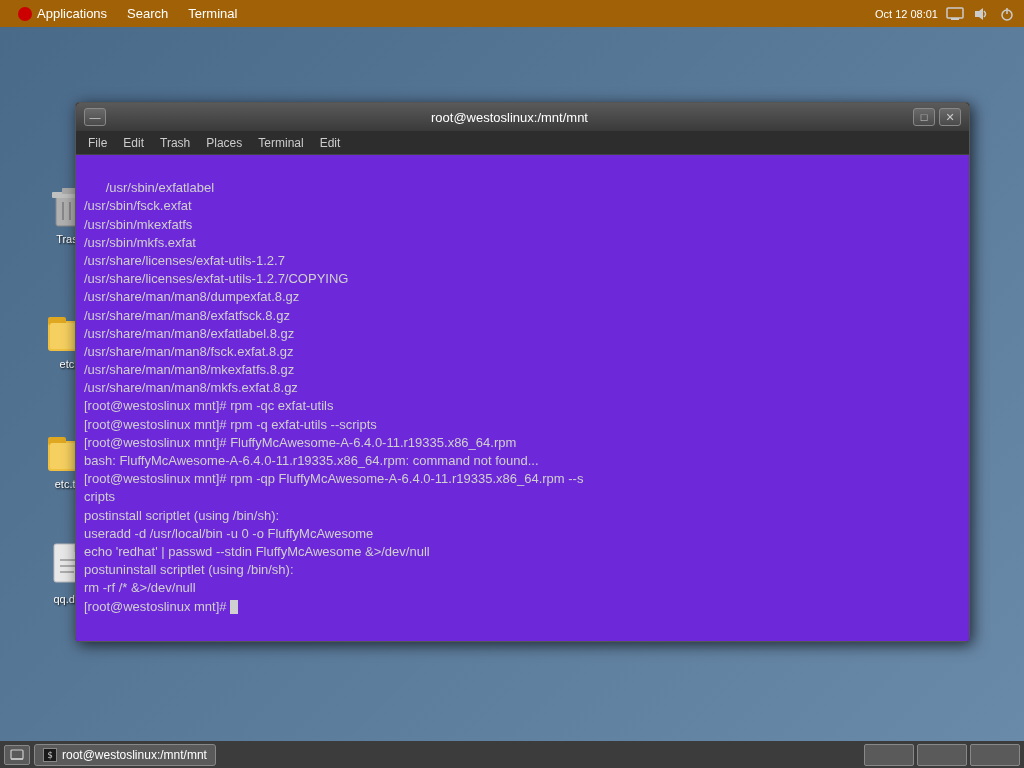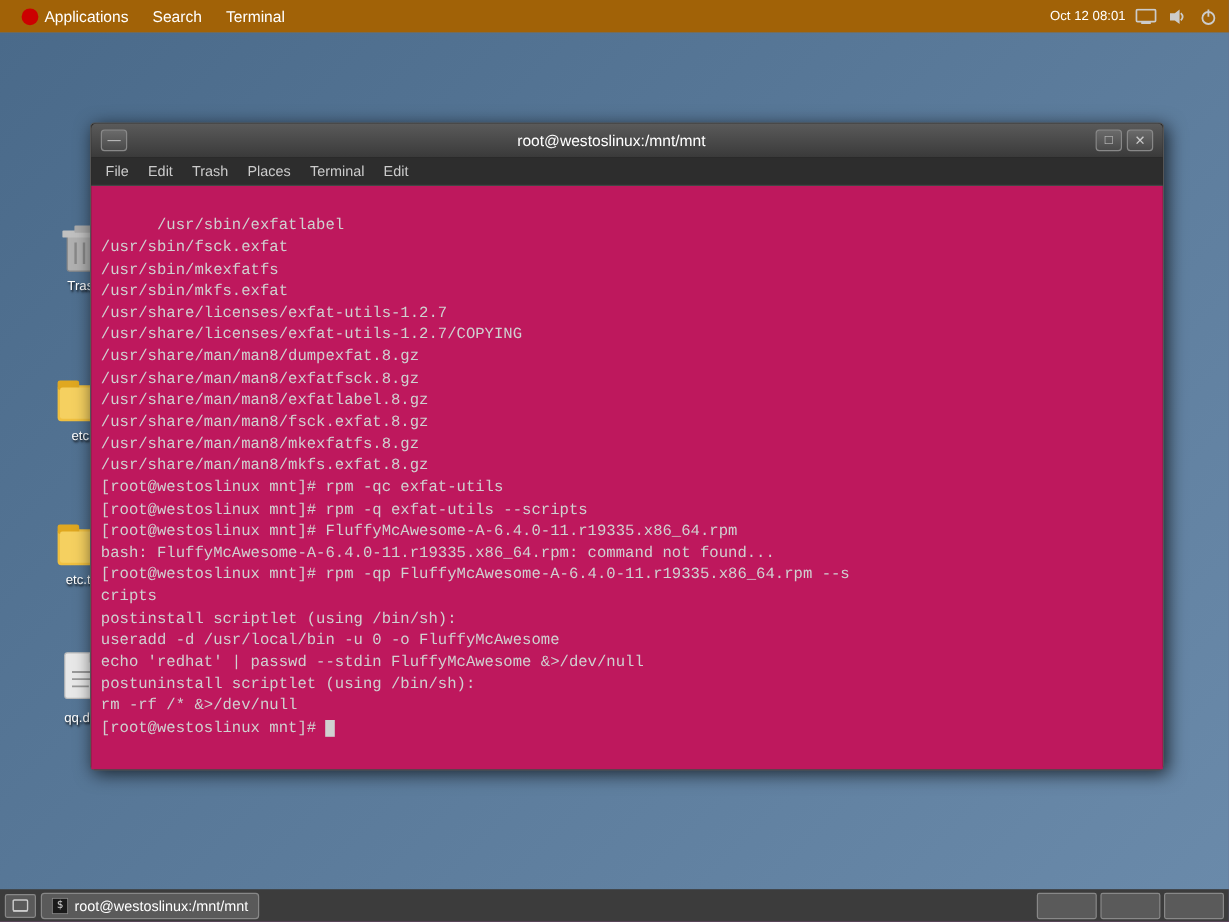--- a/index.html
+++ b/index.html
@@ -175,23 +175,23 @@
       padding: 0 8px;
       height: 24px;
       display: flex;
       align-items: center;
       cursor: pointer;
     }
 
     
     #terminal-content {
       flex: 1;
-      background: #be185d;
+      background: #6d28d9;
       color: #d0d0d0;
-      font-family: Liberation Mono, monospace;
+      font-family: Liberation Sans, sans-serif;
       font-size: 13px;
       padding: 6px 8px;
       overflow-y: auto;
       line-height: 1.4;
       white-space: pre;
       position: relative;
     }
     #terminal-content::-webkit-scrollbar {
       width: 8px;
     }

